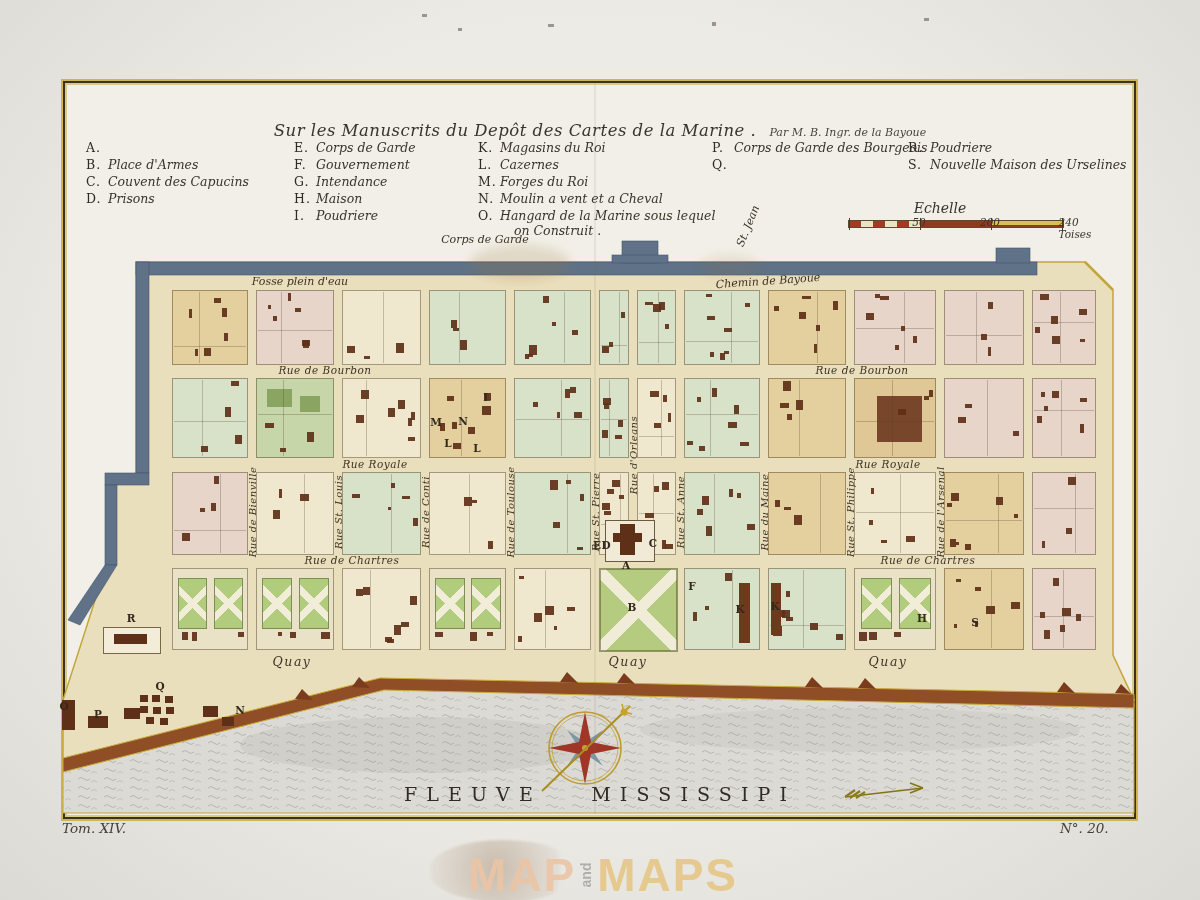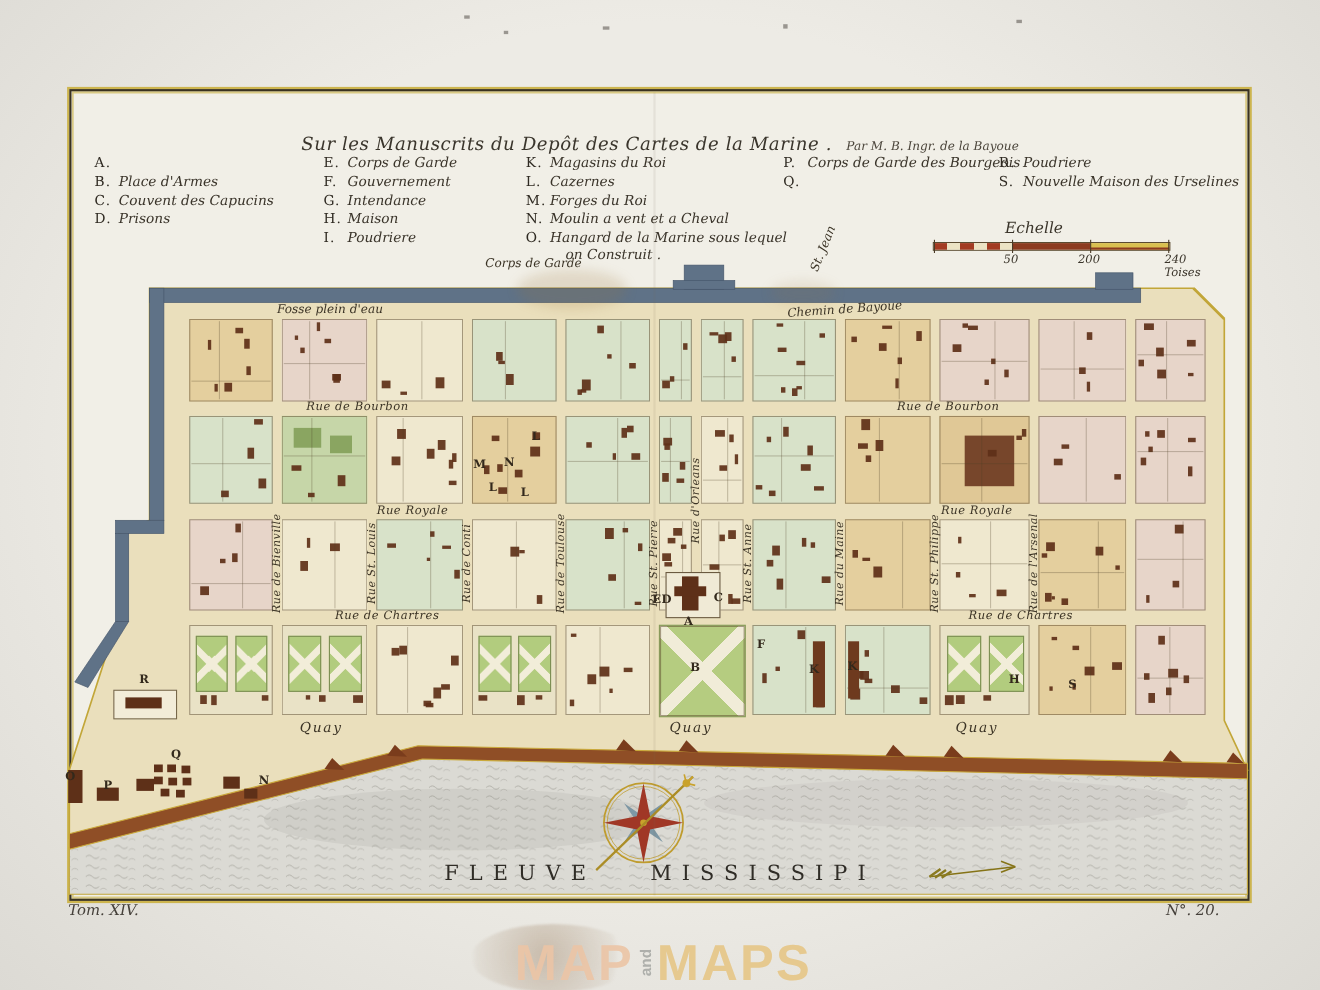--- a/index.html
+++ b/index.html
@@ -40,21 +40,21 @@
 
   .scale{position:absolute;z-index:5;}
   .scale-title{position:absolute;left:900px;top:200px;width:80px;text-align:center;
     font-style:italic;font-size:14px;color:#3a342a;}
   .sbar{position:absolute;left:848px;top:220px;width:214px;height:6px;border:1px solid #5a4a30;}
   .seg{position:absolute;top:0;height:6px;}
   .seg1{left:0;width:71px;background:repeating-linear-gradient(90deg,#a33b22 0 12px,#ece3c4 12px 24px);}
   .seg2{left:71px;width:71px;background:#8c3b20;}
   .seg3{left:142px;width:72px;background:#d9c050;border-bottom:2px solid #8c3b20;box-sizing:border-box;}
   .stick{position:absolute;top:-3px;width:1px;height:12px;background:#4a3a26;}
-  .slabel{position:absolute;top:230px;font-style:italic;font-size:10.5px;color:#3a342a;transform:translateX(-50%);}
+  .slabel{position:absolute;top:216px;font-style:italic;font-size:10.5px;color:#3a342a;transform:translateX(-50%);}
 
   .street-h{position:absolute;transform:translate(-50%,-50%);font-style:italic;font-size:10.5px;
     letter-spacing:.5px;color:#3b3325;white-space:nowrap;}
   .street-v{position:absolute;transform:translate(-50%,-50%) rotate(-90deg);font-style:italic;font-size:10px;
     letter-spacing:.5px;color:#3b3325;white-space:nowrap;}
   .top-label{position:absolute;transform:translate(-50%,-50%);font-style:italic;font-size:11px;color:#3b3325;white-space:nowrap;}
   .quay-label{position:absolute;transform:translate(-50%,-50%);font-style:italic;font-size:12.5px;
     letter-spacing:1.5px;color:#3b3325;}
   .marker{position:absolute;transform:translate(-50%,-50%);font-size:10.5px;font-weight:bold;color:#33291c;}
 

